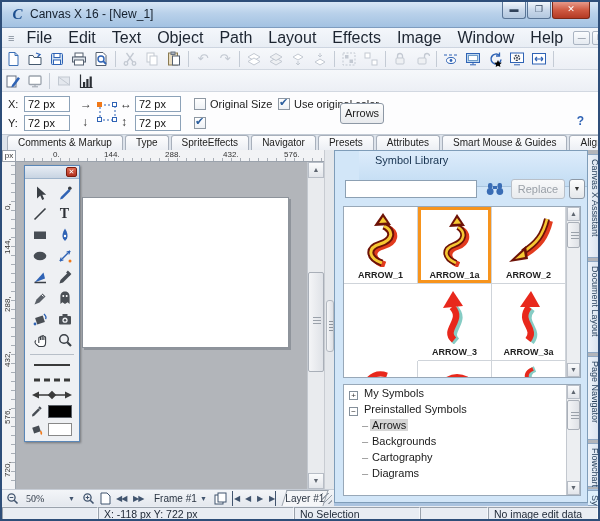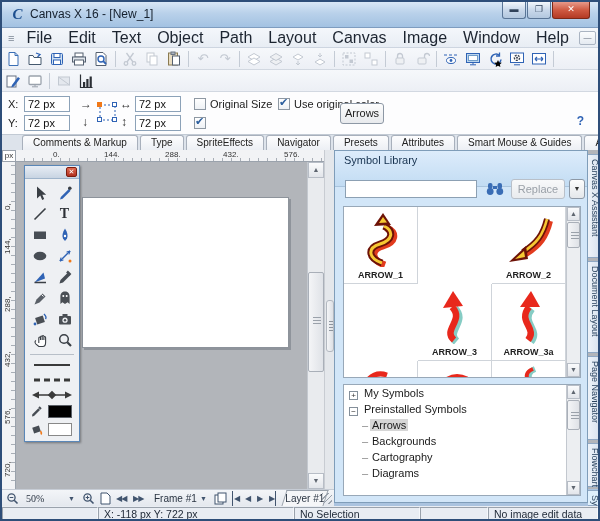--- a/index.html
+++ b/index.html
@@ -37,21 +37,21 @@
   .plabel{position:absolute;}
   .pinput{position:absolute;width:46px;height:16px;border:1px solid #8ca2b8;background:#fff;font-size:11px;padding:0 3px;color:#111;}
   .parrow{position:absolute;color:#333;font-size:12px;}
   .pcheck{position:absolute;width:12px;height:12px;border:1px solid #8e98a3;background:linear-gradient(#fff,#eef1f5);}
   .pcheck span{position:absolute;left:0;top:-3px;font-size:11px;color:#2c5f9e;}
   .pchecklabel{position:absolute;}
   #createbtn{position:absolute;left:338px;top:11px;width:44px;height:21px;border:1px solid #8d98a5;border-radius:3px;
     background:linear-gradient(#fdfdfd,#e8eaed);font-size:11px;text-align:center;line-height:19px;color:#222;}
   #prophelp{position:absolute;right:14px;top:22px;color:#2f63b5;font-weight:bold;font-size:12px;}
   
-  #dtabs{position:absolute;left:0;top:133px;width:100%;height:15px;background:#dde3eb;display:flex;padding-left:20px;}
+  #dtabs{position:absolute;left:0;top:133px;width:100%;height:15px;background:#dde3eb;display:flex;padding-left:5px;}
   .dtab{height:15px;margin-right:2px;padding:0 10px;border:1px solid #a8b0bc;border-bottom:none;border-radius:3px 3px 0 0;
     background:linear-gradient(#fdfdfe,#eceff4);font-size:10px;line-height:14px;color:#222;white-space:nowrap;}
   
   #main{position:absolute;left:0;top:148px;width:100%;height:339px;background:#b2b5ba;}
   #corner{position:absolute;left:0;top:0;width:14px;height:12px;background:#ffffff;border:1px solid #9aa2ac;font-size:8px;color:#333;line-height:10px;text-align:center;}
   #hruler{position:absolute;left:14px;top:0;width:318px;height:12px;background:#f2f3f5;border-bottom:1px solid #9aa2ac;
     background-image:repeating-linear-gradient(90deg,transparent 0 8px,#a8aeb6 8px 9px);background-size:100% 4px;background-position:0 8px;background-repeat:no-repeat;}
   .hlab{position:absolute;top:0;font-size:8px;color:#333;}
   #vruler{position:absolute;left:0;top:12px;width:14px;height:327px;background:#f2f3f5;border-right:1px solid #9aa2ac;
     background-image:repeating-linear-gradient(0deg,transparent 0 8px,#a8aeb6 8px 9px);background-size:4px 100%;background-position:9px 0;background-repeat:no-repeat;}
@@ -74,21 +74,21 @@
   #tbox-close{position:absolute;right:2px;top:1px;width:11px;height:10px;background:linear-gradient(#e06a50,#b03020);border:1px solid #7c1d10;
     color:#fff;font-size:7px;line-height:8px;text-align:center;border-radius:2px;}
   #toolgrid{display:grid;grid-template-columns:25px 25px;grid-auto-rows:21px;justify-content:center;padding-top:3px;}
   .tool{display:flex;align-items:center;justify-content:center;}
   .tbsep{height:1px;background:#b8bfc8;margin:4px 5px 2px 5px;}
   .stylerow{height:15px;display:flex;align-items:center;justify-content:center;}
   .swrow{height:18px;display:flex;align-items:center;padding-left:5px;}
   .swatch{width:24px;height:13px;border:1px solid #5a5f66;margin-left:4px;}
   
   #panel{position:absolute;left:332px;top:0;width:254px;height:353px;background:#d2e6f8;border:1px solid #7f9db9;}
-  #panel-h{height:36px;background:linear-gradient(#ddecfb,#c2dcf3);border-bottom:1px solid #a9c4dd;font-size:11px;color:#16324f;line-height:19px;padding-left:9px;}
+  #panel-h{height:36px;background:linear-gradient(#ddecfb,#c2dcf3);border-bottom:1px solid #a9c4dd;font-size:11px;color:#16324f;line-height:19px;padding-left:16px;margin-left:24px;}
   #searchbox{position:absolute;left:10px;top:29px;width:132px;height:18px;border:1px solid #8ca0b3;background:#fff;font-size:11px;padding:0 3px;}
   #binoc{position:absolute;left:150px;top:30px;}
   #replacebtn{position:absolute;left:176px;top:28px;width:54px;height:20px;border:1px solid #b9c0c9;border-radius:3px;
     background:linear-gradient(#f8f9fa,#e9ebee);color:#9aa0a8;font-size:11px;text-align:center;line-height:18px;}
   #panemenu{position:absolute;left:234px;top:28px;width:16px;height:20px;border:1px solid #8d98a5;border-radius:3px;
     background:linear-gradient(#fdfdfd,#e4e7ea);color:#333;font-size:7px;text-align:center;line-height:18px;}
   #symgrid{position:absolute;left:8px;top:55px;width:238px;height:172px;background:#fff;border:1px solid #98a8b8;overflow:hidden;}
   .gcell{position:absolute;left:0;width:74px;height:77px;border-right:1px solid #cfd4da;border-bottom:1px solid #cfd4da;text-align:center;}
   .gcell.sel{box-shadow:inset 0 0 0 3px #f7941d;}
   .gname{position:absolute;bottom:3px;width:100%;font-size:9px;font-weight:bold;color:#222;}
@@ -136,21 +136,21 @@
   </div>
 
   <div id="menubar">
     <div id="sysmenu">≡</div>
     <div class="menu-item">File</div>
     <div class="menu-item">Edit</div>
     <div class="menu-item">Text</div>
     <div class="menu-item">Object</div>
     <div class="menu-item">Path</div>
     <div class="menu-item">Layout</div>
-    <div class="menu-item">Canvas</div>
+    <div class="menu-item">Effects</div>
     <div class="menu-item">Image</div>
     <div class="menu-item">Window</div>
     <div class="menu-item">Help</div>
     <div class="mdi-ctl">
       <div class="mdi-btn">—</div>
       <div class="mdi-btn">❐</div>
       <div class="mdi-btn">✕</div>
     </div>
   </div>
 
@@ -583,20 +583,30 @@
         <div class="gcell" style="left:0;top:0;">
           <svg width="56" height="56" style="margin:4px auto 0;">
             <path d="M29,52 C15,47 14,37 27,33 C40,29 41,20 31,15" fill="none" stroke="#e23b1e" stroke-width="7" transform="translate(3,2)"></path>
             <path d="M29,52 C15,47 14,37 27,33 C40,29 41,20 31,15" fill="none" stroke="#6d1207" stroke-width="7"></path>
             <path d="M29,52 C15,47 14,37 27,33 C40,29 41,20 31,15" fill="none" stroke="#f6c832" stroke-width="3"></path>
             <polygon points="30,2 21,15 38,14" fill="#6d1207"></polygon>
               <polygon points="30,6 26,12 34,11.5" fill="#f6c832"></polygon>
           </svg>
           <div class="gname">ARROW_1</div>
         </div>
+        <div class="gcell sel" style="left:74px;top:0;">
+          <svg width="56" height="56" style="margin:4px auto 0;">
+            <path d="M29,52 C17,47 16,38 27,34 C38,30 39,21 31,16" fill="none" stroke="#e23b1e" stroke-width="6" transform="translate(3,2)"></path>
+            <path d="M29,52 C17,47 16,38 27,34 C38,30 39,21 31,16" fill="none" stroke="#6d1207" stroke-width="6"></path>
+            <path d="M29,52 C17,47 16,38 27,34 C38,30 39,21 31,16" fill="none" stroke="#f6c832" stroke-width="2.6"></path>
+            <polygon points="30,3 22,16 38,15" fill="#6d1207"></polygon>
+              <polygon points="30,7 26,13 34,12.5" fill="#f6c832"></polygon>
+          </svg>
+          <div class="gname">ARROW_1a</div>
+        </div>
         <div class="gcell" style="left:148px;top:0;">
           <svg width="56" height="56" style="margin:4px auto 0;">
             <path d="M46,8 C42,24 36,32 22,41" fill="none" stroke="#e23b1e" stroke-width="6" transform="translate(3,2)"></path>
             <path d="M46,8 C42,24 36,32 22,41" fill="none" stroke="#6d1207" stroke-width="6"></path>
             <path d="M46,8 C42,24 36,32 22,41" fill="none" stroke="#f6c832" stroke-width="2.6"></path>
             <polygon points="8,51 25,35 27,48" fill="#6d1207"></polygon>
               <polygon points="14,48 23,40 24,46" fill="#f6c832"></polygon>
           </svg>
           <div class="gname">ARROW_2</div>
         </div>

